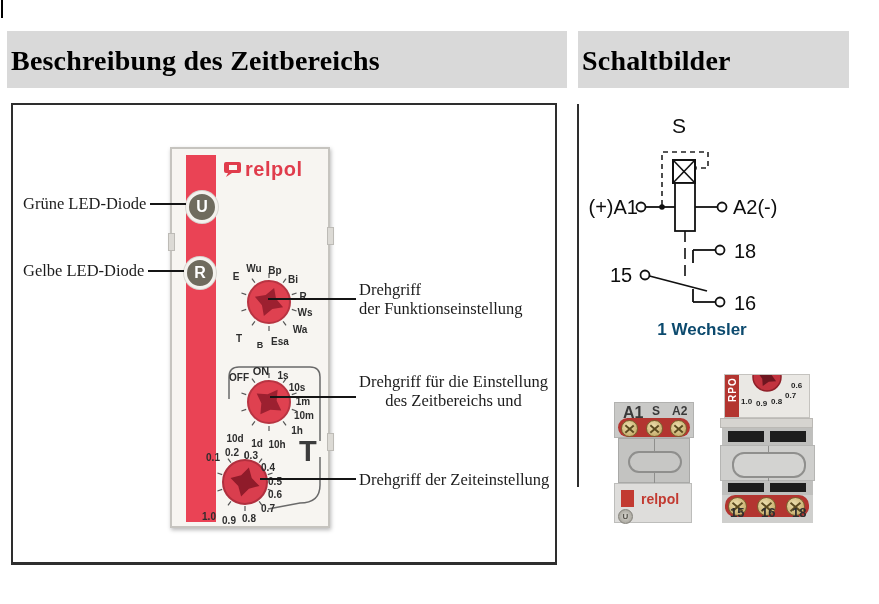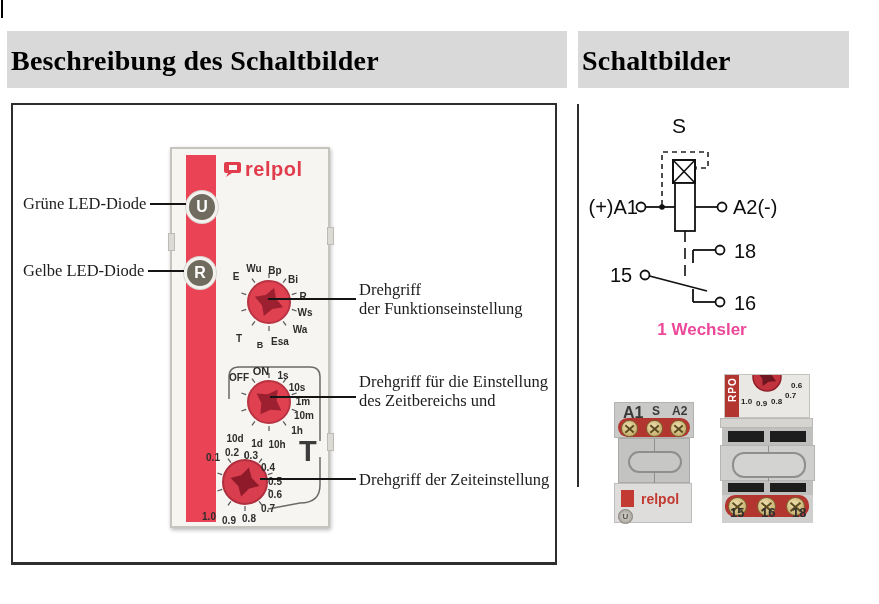--- a/index.html
+++ b/index.html
@@ -37,21 +37,21 @@
         font-weight:bold;font-size:29px;color:#3c3c3c;}
 
   
   .leader{position:absolute;height:2px;background:#151515;}
   .caption{position:absolute;font-size:16.5px;line-height:19px;color:#1c1c1c;white-space:nowrap;}
   .led-caption{position:absolute;font-size:16.5px;color:#1c1c1c;white-space:nowrap;}
 
   
   .divider{position:absolute;left:577px;top:104px;width:2px;height:383px;background:#2e2e2e;}
   .schem-text{position:absolute;font-family:"Liberation Sans",sans-serif;font-size:20px;color:#0d0d0d;white-space:nowrap;}
-  .schem-caption{position:absolute;font-family:"Liberation Sans",sans-serif;font-weight:bold;font-size:17px;color:#ec4899;}
+  .schem-caption{position:absolute;font-family:"Liberation Sans",sans-serif;font-weight:bold;font-size:17px;color:#0c4a6e;}
 
   
   .photo{position:absolute;}
   .photo .sec{position:absolute;box-sizing:border-box;}
   .term-strip{position:absolute;background:#b33530;border-radius:10px;}
   .screw{position:absolute;border-radius:50%;background:radial-gradient(circle at 40% 35%,#ecdfae,#bb9d57);
          border:1px solid #77632e;}
   .screw::before,.screw::after{content:"";position:absolute;left:12%;top:46%;width:76%;height:2px;background:#5c4b20;}
   .screw::before{transform:rotate(40deg);} .screw::after{transform:rotate(-40deg);}
   .ph-label{position:absolute;font-family:"Liberation Sans",sans-serif;font-weight:bold;color:#3a3a3a;}
@@ -70,21 +70,21 @@
             font-weight:bold;display:flex;align-items:center;justify-content:center;}
 </style>
 </head>
 <body>
 
 <div class="page">
 
   <div class="edge-tick"></div>
 
   <div class="band band-left">
-    <h1>Beschreibung des Schaltbilder</h1>
+    <h1>Beschreibung des Zeitbereichs</h1>
   </div>
   <div class="band band-right">
     <h1>Schaltbilder</h1>
   </div>
 
   <div class="frame"></div>
 
   <div class="device">
     <div class="stripe"></div>
 
@@ -202,21 +202,21 @@
   <div class="leader" style="left:270px;top:396px;width:86px;"></div>
   <div class="leader" style="left:260px;top:478px;width:96px;"></div>
 
   <div class="led-caption" style="left:23px;top:194px;">Grüne LED-Diode</div>
   <div class="led-caption" style="left:23px;top:261px;">Gelbe LED-Diode</div>
 
   <div class="caption" style="left:359px;top:280px;">
     <div>Drehgriff</div>
     <div>der Funktionseinstellung</div>
   </div>
-  <div class="caption" style="left:359px;top:372px;">
+  <div class="caption" style="left:359px;top:372px;text-align:center;">
     <div>Drehgriff für die Einstellung</div>
     <div>des Zeitbereichs und</div>
   </div>
   <div class="caption" style="left:359px;top:470px;">
     <div>Drehgriff der Zeiteinstellung</div>
   </div>
 
   <div class="divider"></div>
 
   <span class="schem-text" style="left:672px;top:114px;font-size:21px;">S</span>

